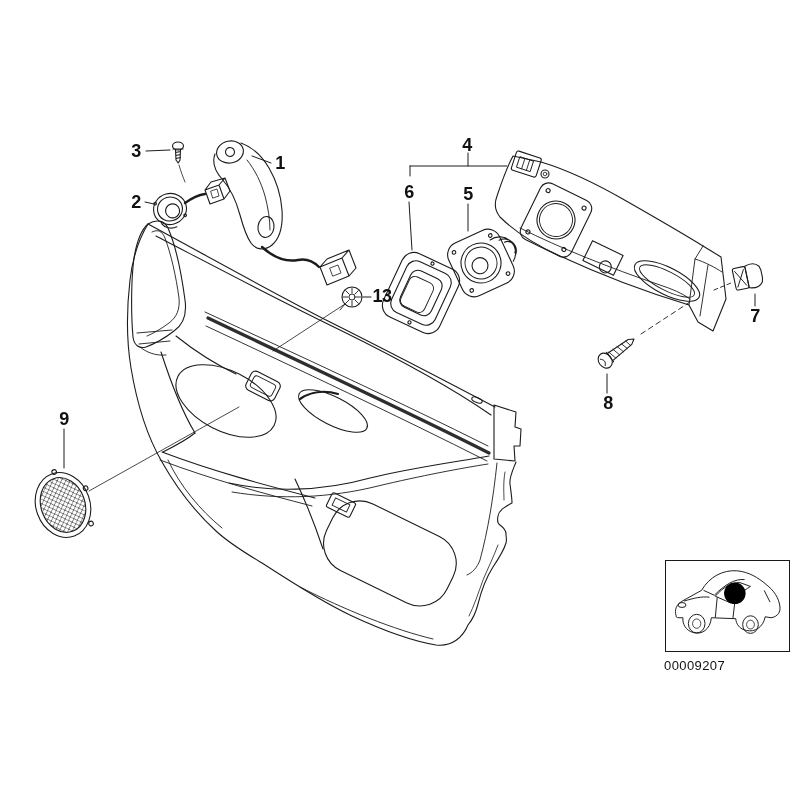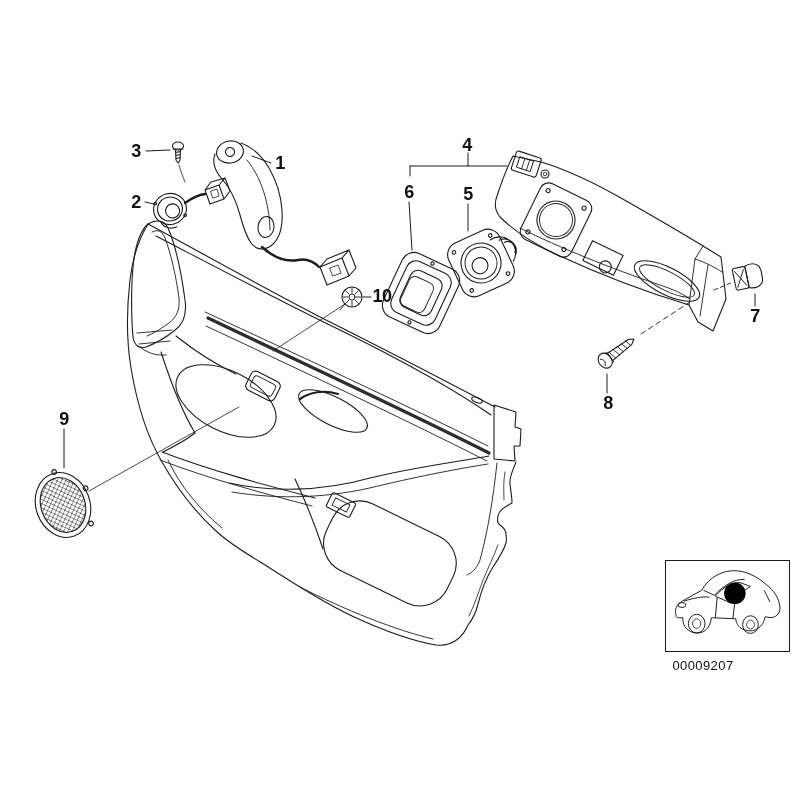--- a/index.html
+++ b/index.html
@@ -4,21 +4,21 @@
 <style>
   html,body{margin:0;padding:0;background:#fff;}
   .stage{position:relative;width:800px;height:800px;background:#fff;overflow:hidden;
          font-family:"Liberation Sans",sans-serif;}
   svg.art{position:absolute;left:0;top:0;width:800px;height:800px;}
   .callout{position:absolute;transform:translate(-50%,-50%);font-weight:700;
            font-size:18px;color:#111;letter-spacing:-0.5px;line-height:1;cursor:default;}
   .car-inset{position:absolute;left:665px;top:560px;width:125px;height:92px;
              border:1.4px solid #1a1a1a;background:#fff;box-sizing:border-box;}
   .car-inset svg{width:100%;height:100%;display:block;}
-  .diagram-code{position:absolute;left:664px;top:658px;width:78px;text-align:center;
+  .diagram-code{position:absolute;left:664px;top:658px;width:78px;
                 font-size:13px;color:#111;letter-spacing:0.4px;}
 </style>
 </head>
 <body>
 
 <div class="stage">
 
 <svg class="art" viewBox="0 0 800 800" fill="none" stroke="#1c1c1c" stroke-width="1.1" stroke-linecap="round" stroke-linejoin="round">
   <defs>
     <pattern id="mesh" patternUnits="userSpaceOnUse" width="5.5" height="5.5">
@@ -242,21 +242,21 @@
 
 <div class="callout" style="left:280px;top:163px">1</div>
 <div class="callout" style="left:136px;top:202px">2</div>
 <div class="callout" style="left:136px;top:151px">3</div>
 <div class="callout" style="left:467px;top:145px">4</div>
 <div class="callout" style="left:468px;top:194px">5</div>
 <div class="callout" style="left:409px;top:192px">6</div>
 <div class="callout" style="left:755px;top:316px">7</div>
 <div class="callout" style="left:608px;top:403px">8</div>
 <div class="callout" style="left:64px;top:419px">9</div>
-<div class="callout" style="left:382px;top:296px">10</div>
+<div class="callout" style="left:382px;top:296px">13</div>
 
 <div class="car-inset">
   <svg viewBox="0 0 125 92" fill="none" stroke="#1c1c1c" stroke-width="1">
     <path d="M10,56 C8,50 10,44 18,40 L36,30 C44,16 58,9 72,10 C84,11 94,17 102,24
              C110,30 115,38 116,46 C117,52 114,57 107,58 L101,57 C99,68 90,73 82,71
              C75,70 71,64 71,59 L46,58 C45,70 36,76 27,73 C20,71 16,64 17,58 L13,58 C10,58 10,57 10,56 Z"></path>
     <path d="M38,30 L49,35 M49,35 C60,24 70,18 80,19 M18,41 C28,38 36,36 44,37"></path>
     <path d="M50,36 C58,27 66,22 75,22 L86,26 C78,31 70,37 66,43 Z M52,37 L50,58 M70,42 L68,59 M100,30 L106,42"></path>
     <ellipse cx="16" cy="45" rx="4" ry="2.5"></ellipse>
     <ellipse cx="31" cy="64" rx="8.5" ry="9.5"></ellipse>

